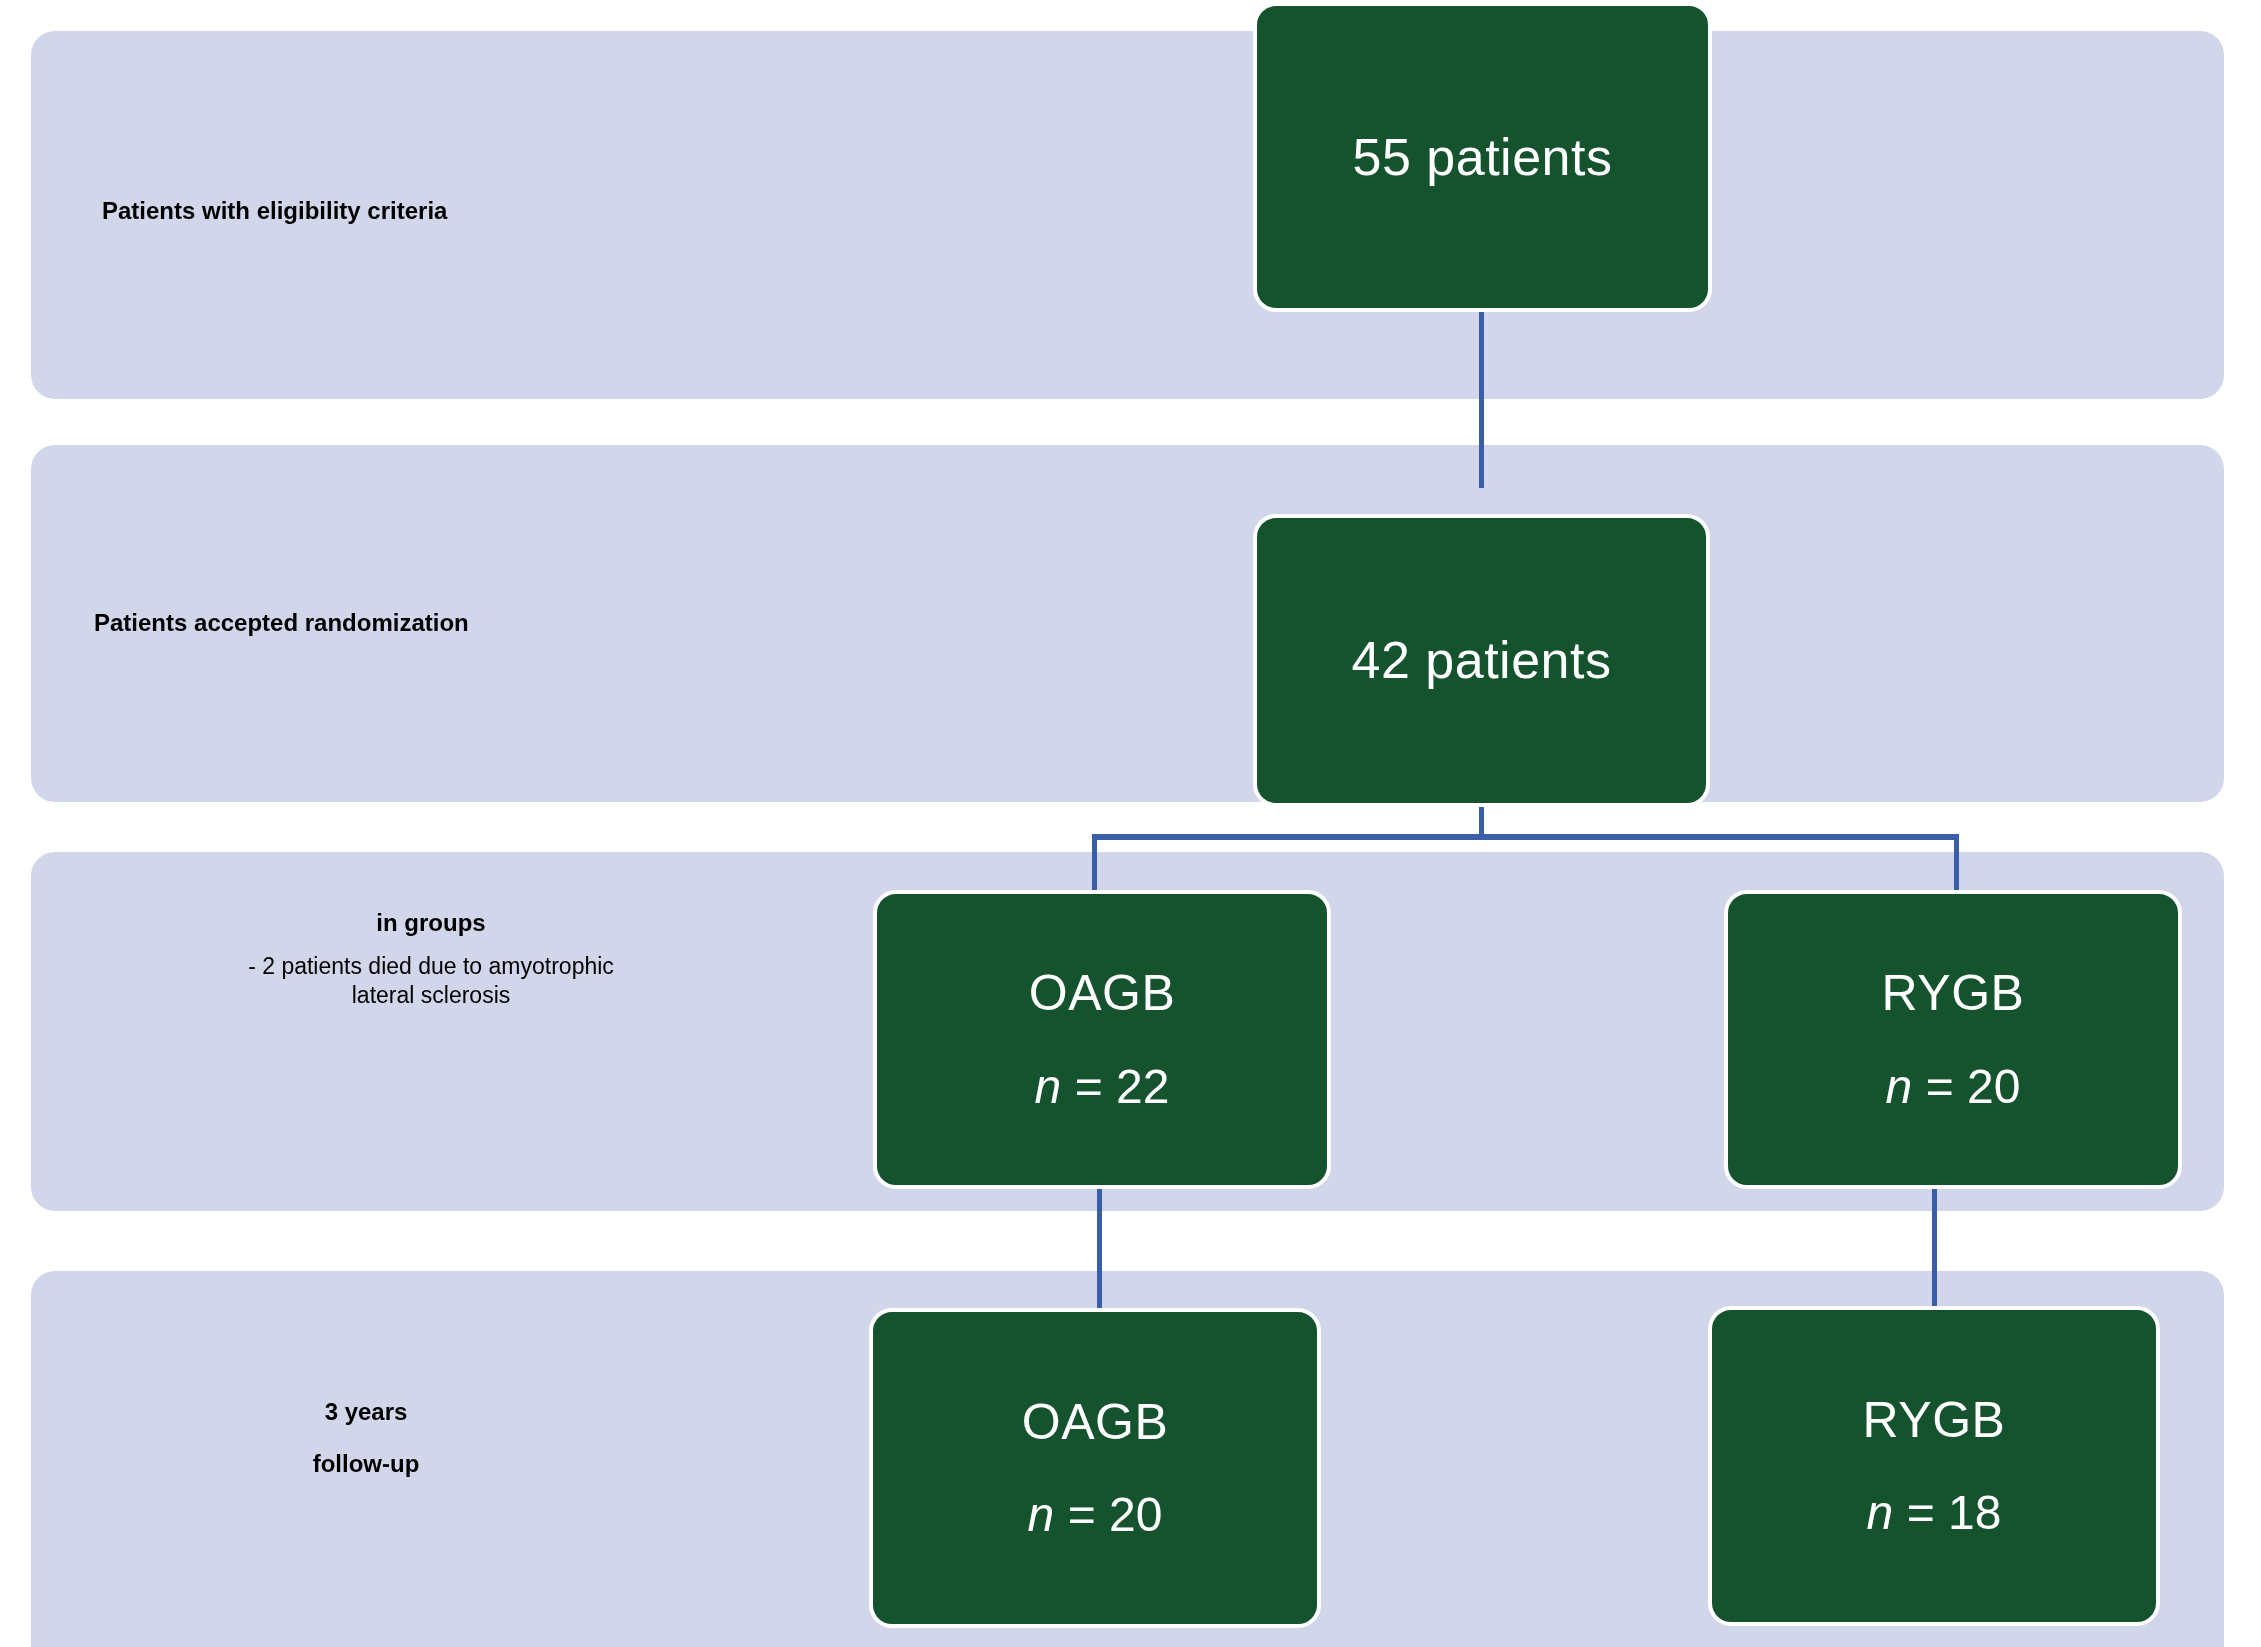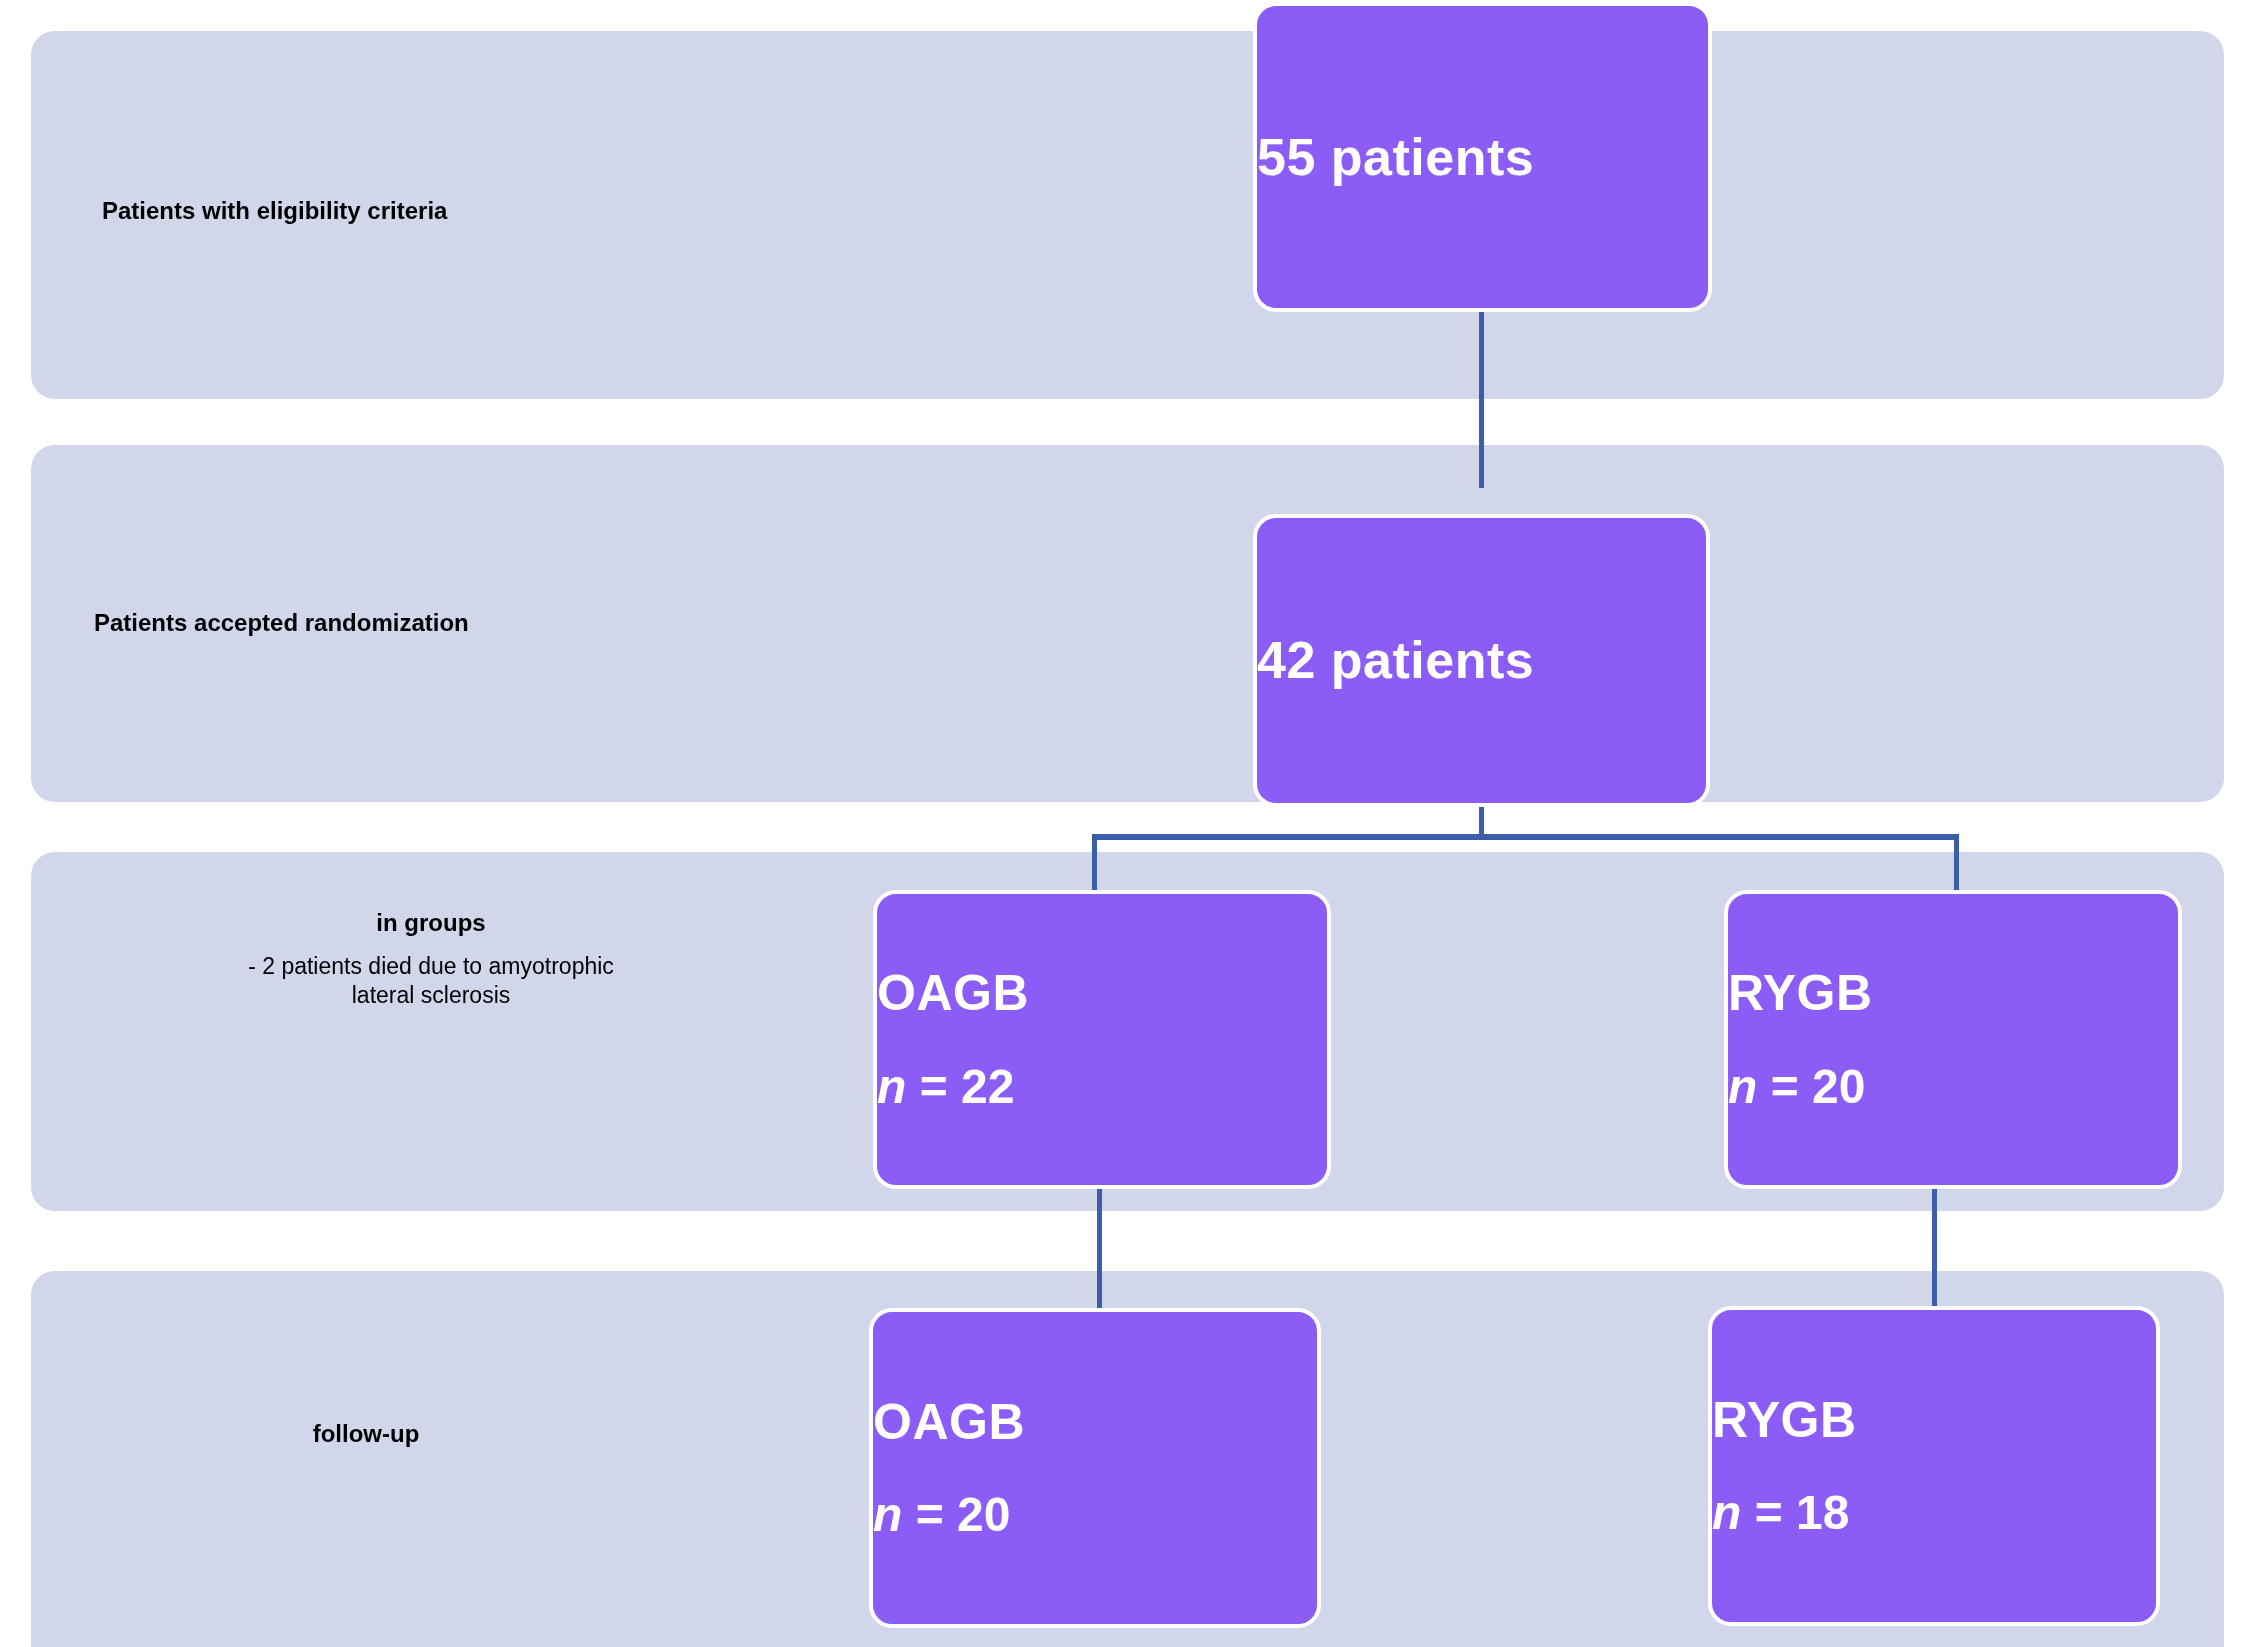--- a/index.html
+++ b/index.html
@@ -30,24 +30,24 @@
   #label-row-3 .l1{margin-top:15.7px;}
   #label-row-3 .l2{margin-top:13.6px;}
   #label-row-3 .l3{margin-top:1px;}
   #label-row-3 .head2{margin-top:18px;}
 
   #label-row-4{left:78px;top:1397px;width:576px;font-size:24px;}
   #label-row-4 .l2{margin-top:22px;}
 
   
   .node{
-    position:absolute;background:#8b5cf6;border:4.7px solid #ffffff;
+    position:absolute;background:#14532d;border:4.7px solid #ffffff;
     border-radius:23px;box-sizing:border-box;
-    display:flex;flex-direction:column;align-items:flex-start;justify-content:center;
-    color:#ffffff;font-weight:bold;
+    display:flex;flex-direction:column;align-items:center;justify-content:center;
+    color:#ffffff;font-weight:normal;
   }
   .node .title{font-size:50px;line-height:1.05;letter-spacing:0.5px;}
   .node .nline{font-size:48px;line-height:1.05;margin-top:42px;}
   .node .nline .ital{font-style:italic;}
   .node.single .title{font-size:52px;}
 
   #node-eligible{left:1253px;top:2.1px;width:459px;height:310px;}
   #node-randomized{left:1253px;top:514px;width:457px;height:293px;}
   #node-oagb-alloc{left:873px;top:890px;width:458px;height:299px;}
   #node-rygb-alloc{left:1724px;top:890px;width:458px;height:299px;}
@@ -84,20 +84,21 @@
 
 <div class="row-label" id="label-row-2">Patients accepted randomization</div>
 
 <div class="row-label" id="label-row-3">
   <div class="head2">in  groups</div>
   <div class="sub l2">- 2 patients died due to amyotrophic</div>
   <div class="sub l3">lateral sclerosis</div>
 </div>
 
 <div class="row-label" id="label-row-4">
+  <div>3 years</div>
   <div class="l2">follow-up</div>
 </div>
 
 <div class="node single" id="node-eligible">
   <div class="title">55 patients</div>
 </div>
 
 <div class="node single" id="node-randomized">
   <div class="title">42 patients</div>
 </div>

